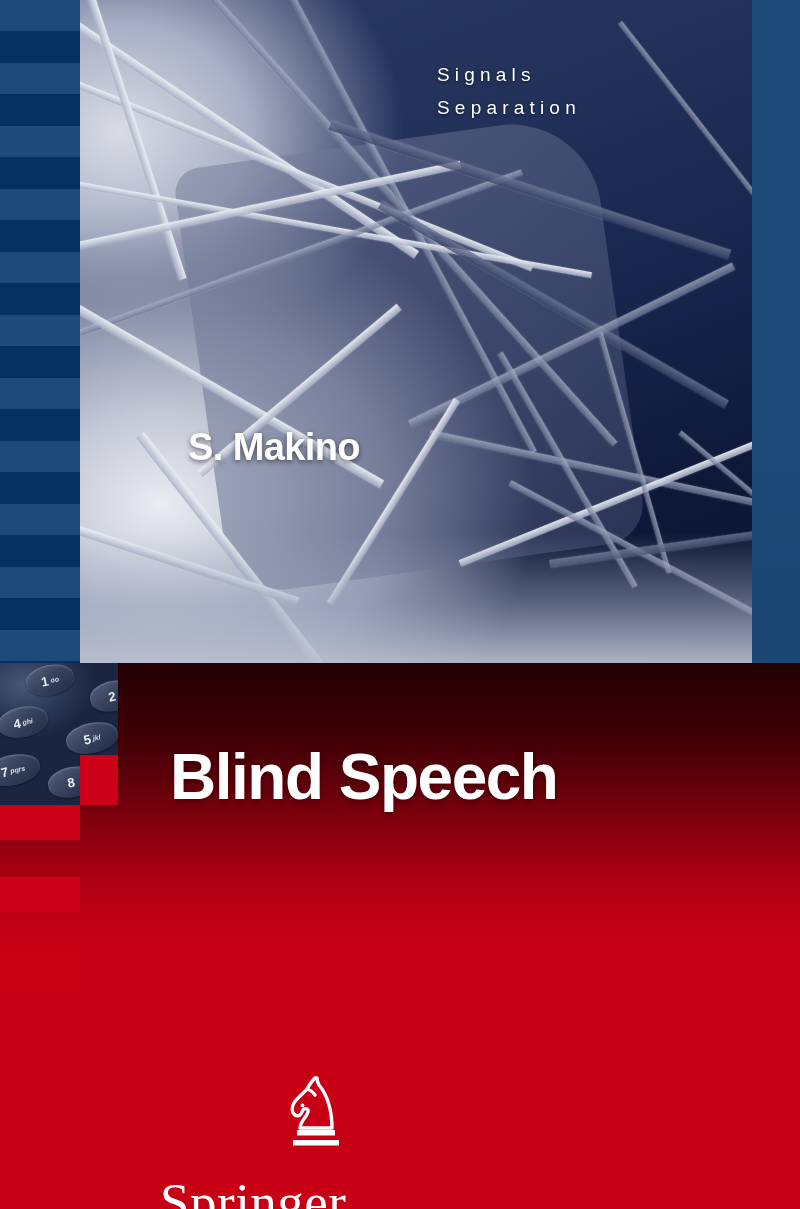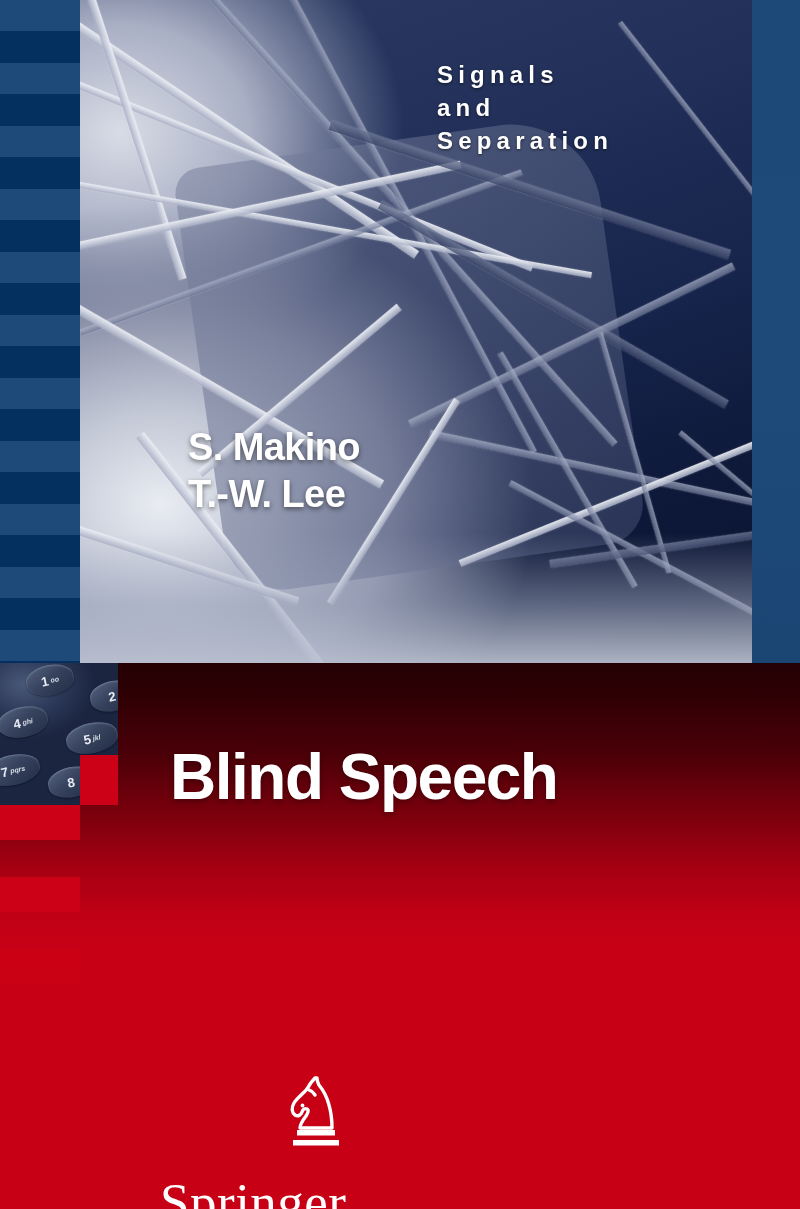--- a/index.html
+++ b/index.html
@@ -93,22 +93,22 @@
     background: linear-gradient(to bottom, rgba(110,120,150,0.8), rgba(60,70,105,0.75));
   }
 
   
   .series {
     position: absolute;
     left: 437px;
     top: 58px;
     width: 330px;
     color: #ffffff;
-    font-weight: bold;
-    font-size: 24px;
+    font-weight: normal;
+    font-size: 19px;
     line-height: 33px;
     letter-spacing: 5.2px;
     text-shadow: 0 1px 3px rgba(0,0,0,0.55);
   }
   .series div { white-space: nowrap; }
 
   
   .authors {
     position: absolute;
     left: 168px;
@@ -276,27 +276,25 @@
     <div class="beam dark" style="left:470px; top:560px;  width:230px; height:8px;  transform:rotate(-8deg);"></div>
     <div class="beam" style="left:250px; top:600px;  width:240px; height:7px;  transform:rotate(-58deg);"></div>
     <div class="beam" style="left:-20px; top:520px;  width:250px; height:9px;  transform:rotate(18deg);"></div>
     <div class="beam dim" style="left:540px; top:20px;   width:260px; height:5px;  transform:rotate(52deg);"></div>
     <div class="beam dim" style="left:600px; top:430px;  width:200px; height:5px;  transform:rotate(40deg);"></div>
 
     <div class="haze"></div>
 
     <div class="series" style="left:357px; top:58px;">
       <div>Signals</div>
-      <div>and</div>
       <div>Separation</div>
     </div>
 
     <div class="authors" style="left:88px; top:424px;margin-left:20px;">
       <div class="line">S. Makino</div>
-      <div class="line">T.-W. Lee</div>
     </div>
   </div>
 
   <div class="right-band"></div>
 
   <div class="stripes-blue"></div>
 
   <div class="keypad">
     <div class="key" style="left:26px; top:2px; width:48px; height:30px;">
       <span>1</span>

